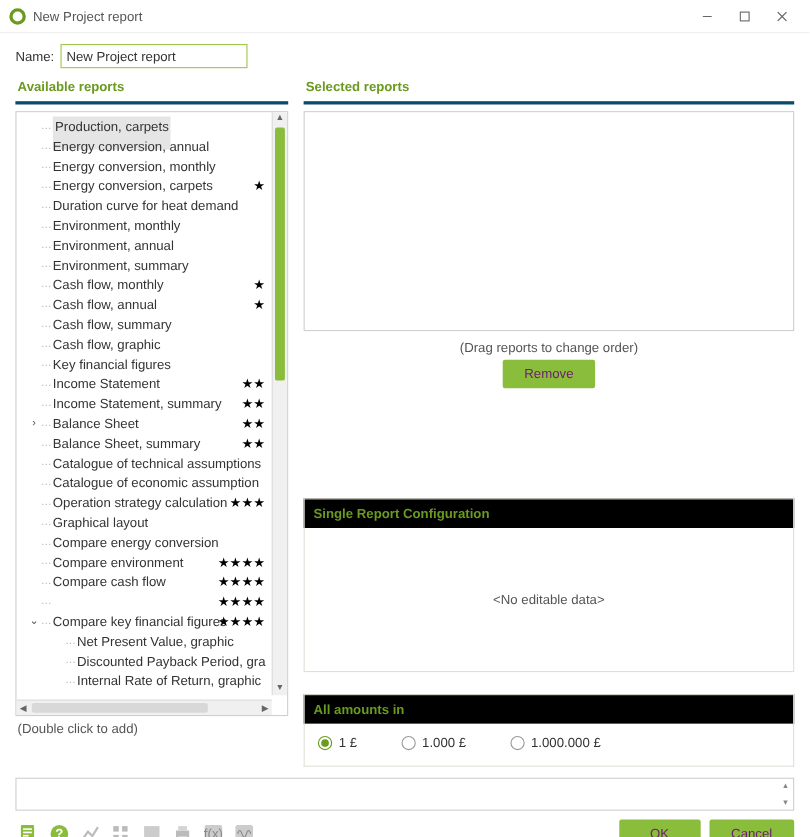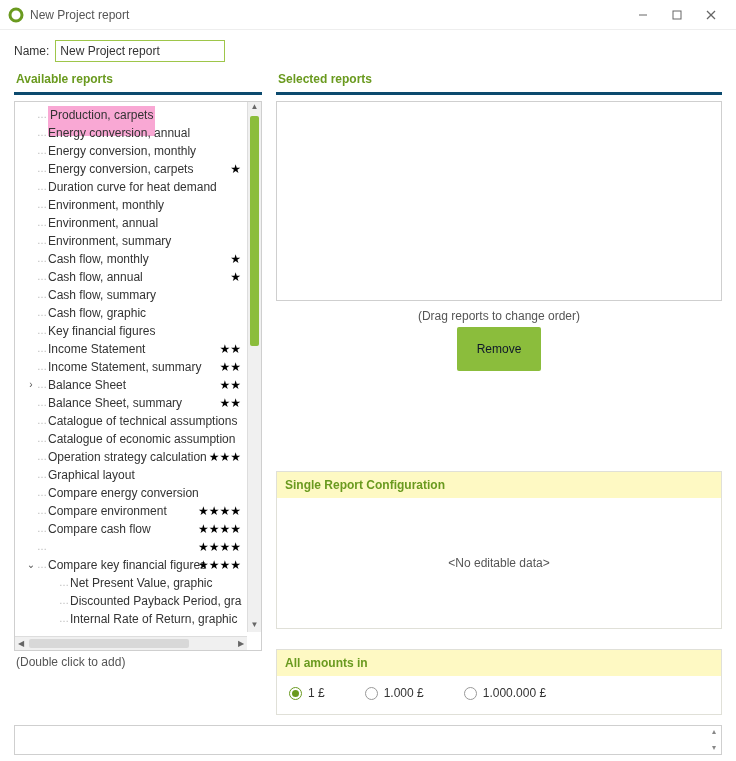--- a/index.html
+++ b/index.html
@@ -14,33 +14,33 @@
   .cols { display:flex; gap:14px; padding:0 14px; }
   .panel-title { color:#6a9a1f; font-weight:600; padding:4px 2px 6px 2px; border-bottom:3px solid #0c4a6e; margin-bottom:6px; position:relative;}
   .leftcol { width:248px; }
   .rightcol { flex:1; }
   .treebox { border:1px solid #cfcfcf; height:550px; position:relative; background:#fff; }
   .tree { position:absolute; left:4px; top:4px; right:18px; bottom:18px; overflow:hidden; white-space:nowrap;}
   .row { display:flex; align-items:center; height:18px; line-height:18px; padding-left:6px; position:relative;}
   .row .exp { width:12px; text-align:center; color:#555; font-size:10px; display:inline-block;}
   .row .dots { color:#b8b8b8; letter-spacing:-1px; margin-right:2px; font-size:10px;}
   .row .lbl { color:#333; }
-  .row.sel .lbl { background:#f9a8d4; padding:12px 2px;}
+  .row.sel .lbl { background:#e5e5e5; padding:12px 2px;}
   .row .stars { position:absolute; right:2px; color:#000; font-size:12px; letter-spacing:0px;}
   .vsb { position:absolute; right:0; top:0; bottom:18px; width:14px; background:#f0f0f0; border-left:1px solid #ddd;}
   .vsb .thumb { position:absolute; left:2px; right:2px; top:14px; height:230px; background:#8bbd3c; border-radius:2px;}
   .vsb .arr { position:absolute; left:0; right:0; height:12px; text-align:center; font-size:8px; color:#666; cursor:default;}
   .hsb { position:absolute; left:0; right:14px; bottom:0; height:14px; background:#f0f0f0; border-top:1px solid #ddd;}
   .hsb .arr { position:absolute; top:0; bottom:0; width:12px; text-align:center; font-size:8px; color:#666; line-height:14px;}
   .hsb .thumb { position:absolute; top:2px; bottom:2px; left:14px; width:160px; background:#d8d8d8; border-radius:2px;}
   .hint { color:#555; padding:4px 2px; }
   .selectedbox { border:1px solid #cfcfcf; height:200px; background:#fff;}
   .underflex { display:flex; align-items:center; justify-content:flex-start; margin-top:4px;flex-direction:column;}
-  .btn { display:inline-flex; align-items:center; justify-content:center; height:44px; padding:0 20px; background:#8bbd3c; color:#0f172a; border:none; border-radius:2px; cursor:pointer;}
-  .section-head { color:#6a9a1f; font-weight:600; padding:6px 8px; background:#fef9c3; border:1px solid #e0e0d8; border-bottom:none; margin-top:20px;}
+  .btn { display:inline-flex; align-items:center; justify-content:center; height:26px; padding:0 20px; background:#8bbd3c; color:#701a75; border:none; border-radius:2px; cursor:pointer;}
+  .section-head { color:#6a9a1f; font-weight:600; padding:6px 8px; background:#000000; border:1px solid #e0e0d8; border-bottom:none; margin-top:20px;}
   .section-body { border:1px solid #e0e0d8; border-top:none; background:#fff;}
   .noedit { height:130px; display:flex; align-items:center; justify-content:center; color:#555;}
   .amounts { padding:10px 12px 14px 12px; display:flex; gap:40px; align-items:center;}
   .radio { display:flex; align-items:center; gap:6px;}
   .radio .circ { width:13px; height:13px; border-radius:50%; border:1px solid #999; display:inline-flex; align-items:center; justify-content:center;}
   .radio.sel .circ { border-color:#6a9a1f;}
   .radio.sel .circ::after { content:""; width:7px; height:7px; background:#6a9a1f; border-radius:50%;}
   .statusbox { margin:10px 14px 0 14px; height:30px; border:1px solid #cfcfcf; background:#fff; position:relative;}
   .statusbox .mini { position:absolute; right:2px; width:10px; font-size:8px; color:#888; text-align:center; line-height:8px;}
   .footer { display:flex; align-items:center; padding:8px 14px 10px 14px;}

